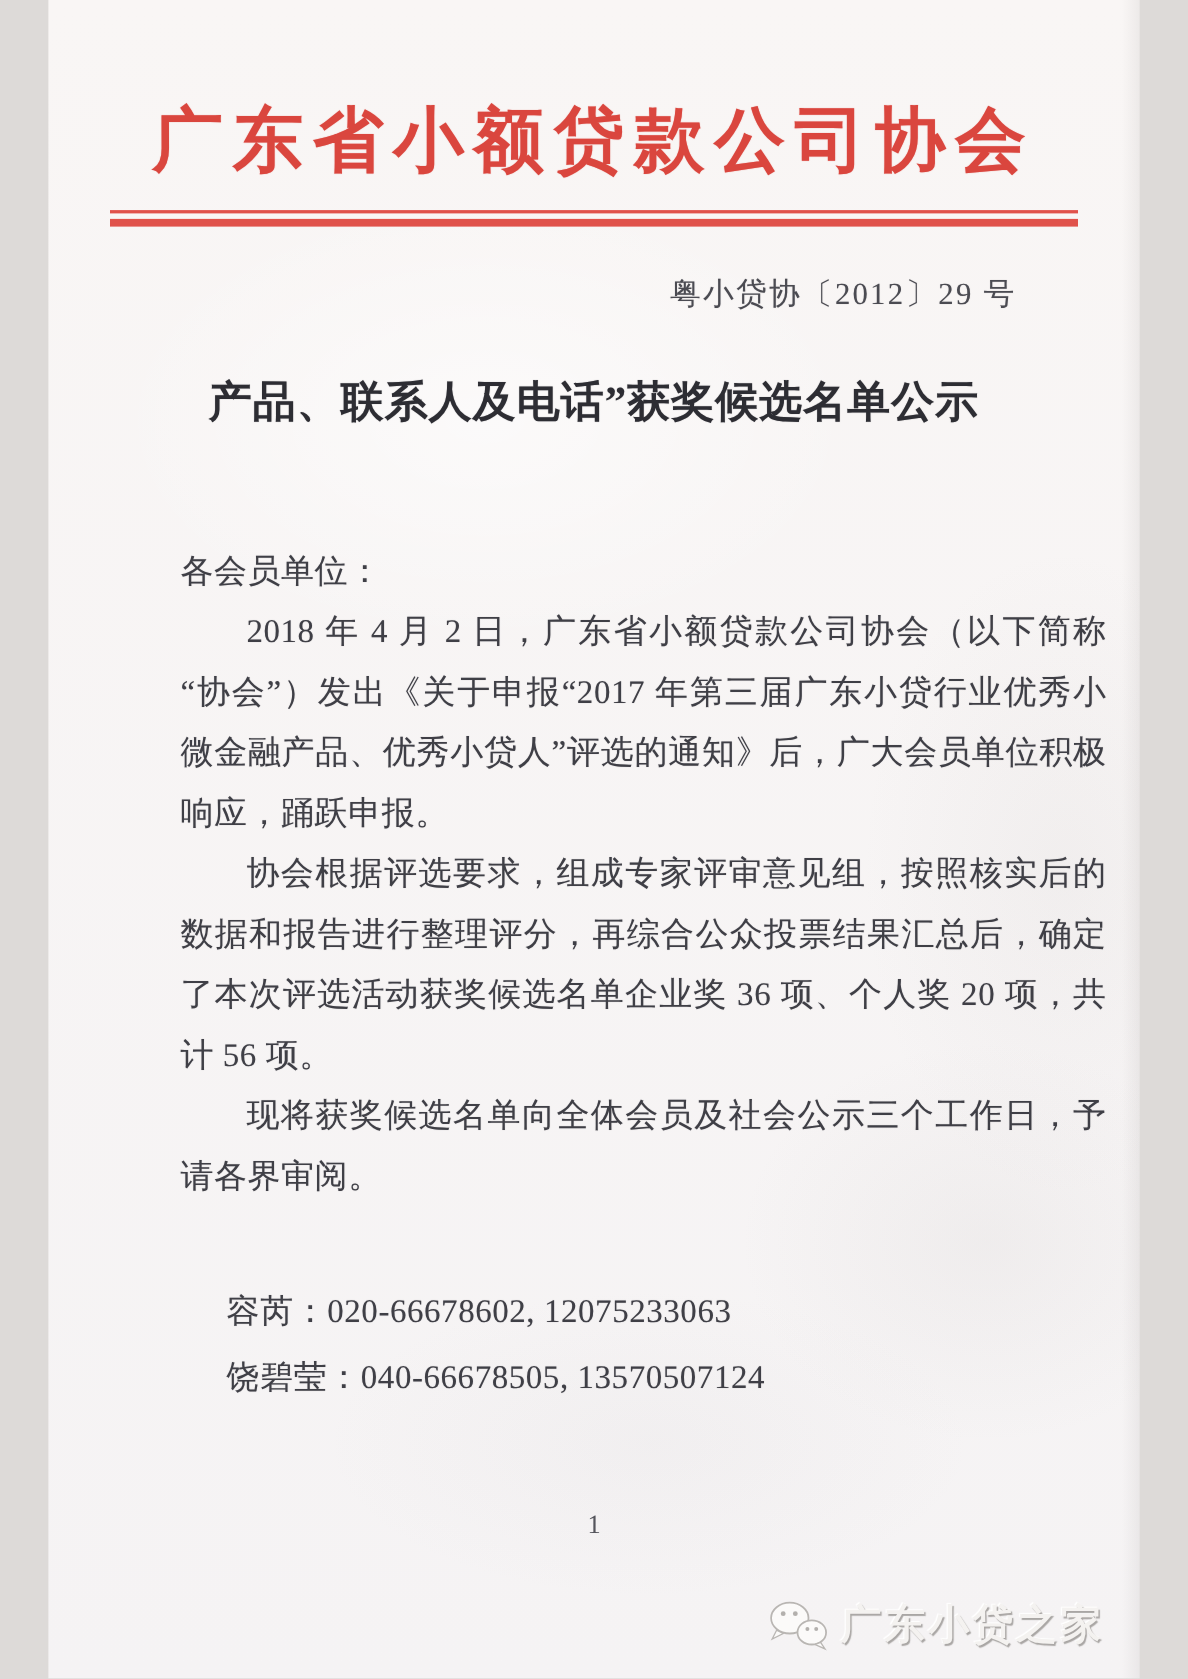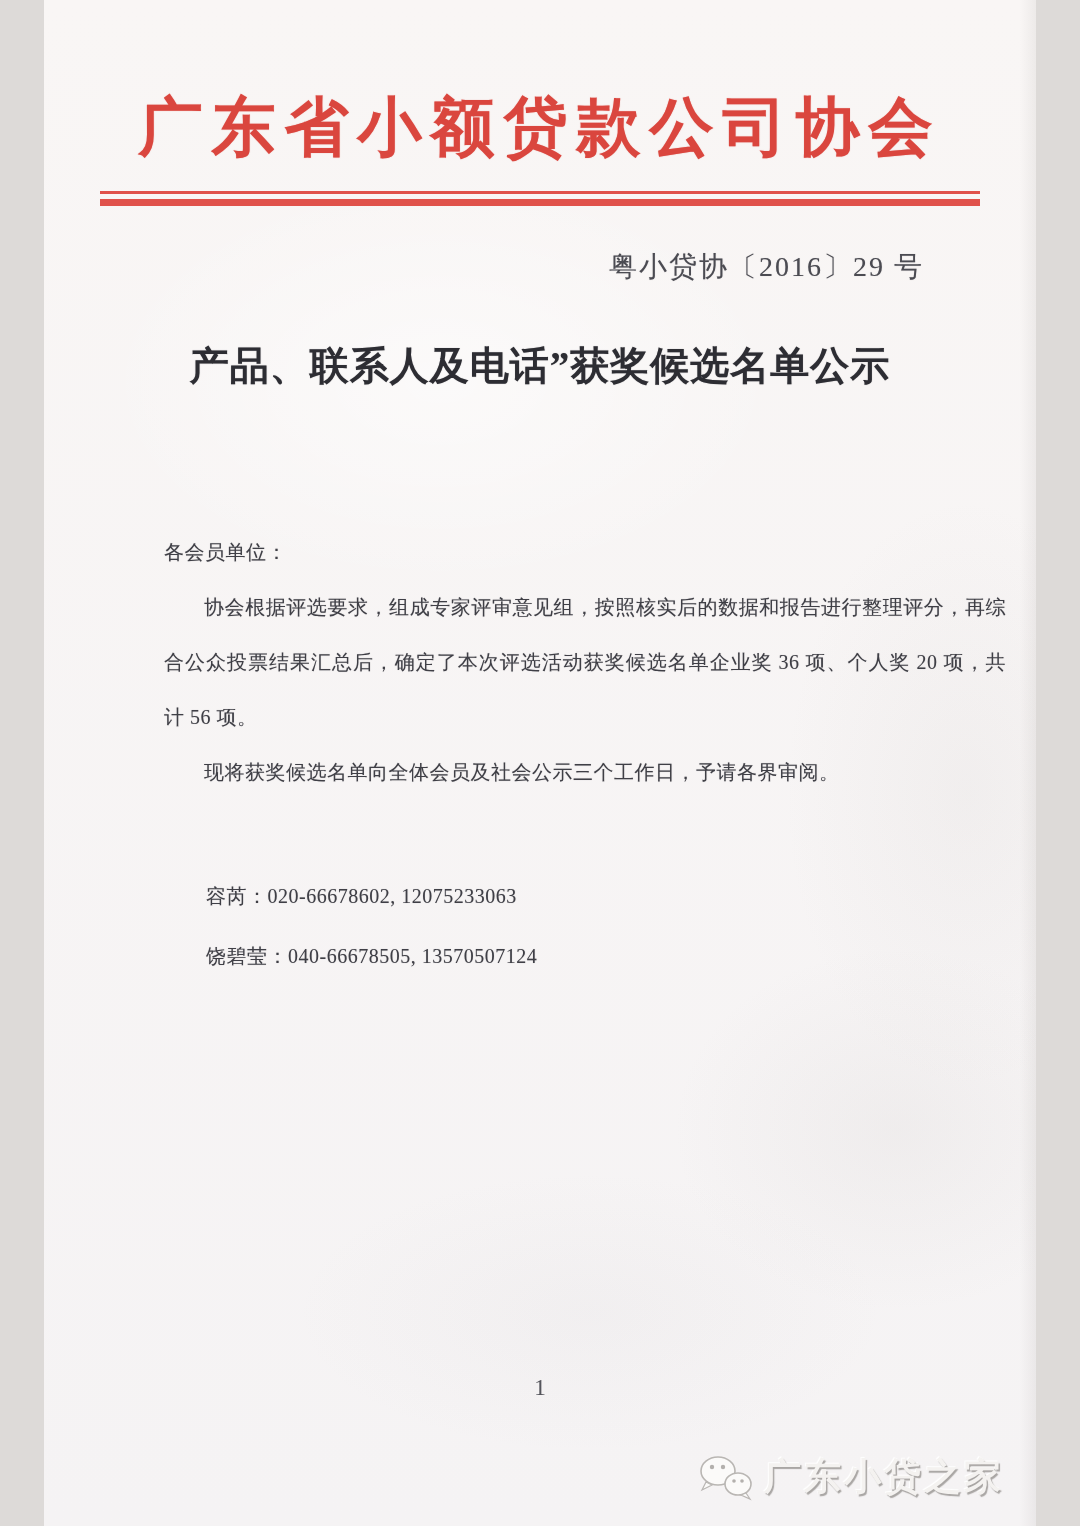--- a/index.html
+++ b/index.html
@@ -56,23 +56,23 @@
     font-weight: bold;
     color: #2d2d33;
     line-height: 80px;
     letter-spacing: 1px;
     text-shadow: 0 0 1px rgba(45,45,51,0.4);
   }
 
   
   .body-block {
     position: absolute;
-    top: 525px; left: 120px;
+    top: 492px; left: 120px;
     width: 842px;
-    font-size: 20px;
+    font-size: 30px;
     line-height: 55px;
     text-align: justify;
     color: #3f3f46;
     letter-spacing: 0.5px;
     text-shadow: 0 0 1px rgba(63,63,70,0.3);
   }
   .body-block p { margin: 0; }
   .body-block p.para { text-indent: 2em; }
 
   .contacts { margin-top: 66px; line-height: 60px; }
@@ -107,28 +107,29 @@
 </style>
 </head>
 <body>
 
 <div class="page">
 
   <div class="org-name">广东省小额贷款公司协会</div>
   <div class="rule thin"></div>
   <div class="rule thick"></div>
 
-  <div class="doc-number">粤小贷协〔2016〕29 号</div>
+  <div class="doc-number">粤小贷协〔2012〕29 号</div>
 
   <div class="title">
     <div>产品、联系人及电话”获奖候选名单公示</div>
   </div>
 
   <div class="body-block">
     <p class="salutation">各会员单位：</p>
+    <p class="para">2018 年 4 月 2 日，广东省小额贷款公司协会（以下简称“协会”）发出《关于申报“2017 年第三届广东小贷行业优秀小微金融产品、优秀小贷人”评选的通知》后，广大会员单位积极响应，踊跃申报。</p>
     <p class="para">协会根据评选要求，组成专家评审意见组，按照核实后的数据和报告进行整理评分，再综合公众投票结果汇总后，确定了本次评选活动获奖候选名单企业奖 36 项、个人奖 20 项，共计 56 项。</p>
     <p class="para">现将获奖候选名单向全体会员及社会公示三个工作日，予请各界审阅。</p>
 
     <div class="contacts">
       <p>容芮：020-66678602, 12075233063</p>
       <p>饶碧莹：040-66678505, 13570507124</p>
     </div>
   </div>
 
   <div class="page-number">1</div>

